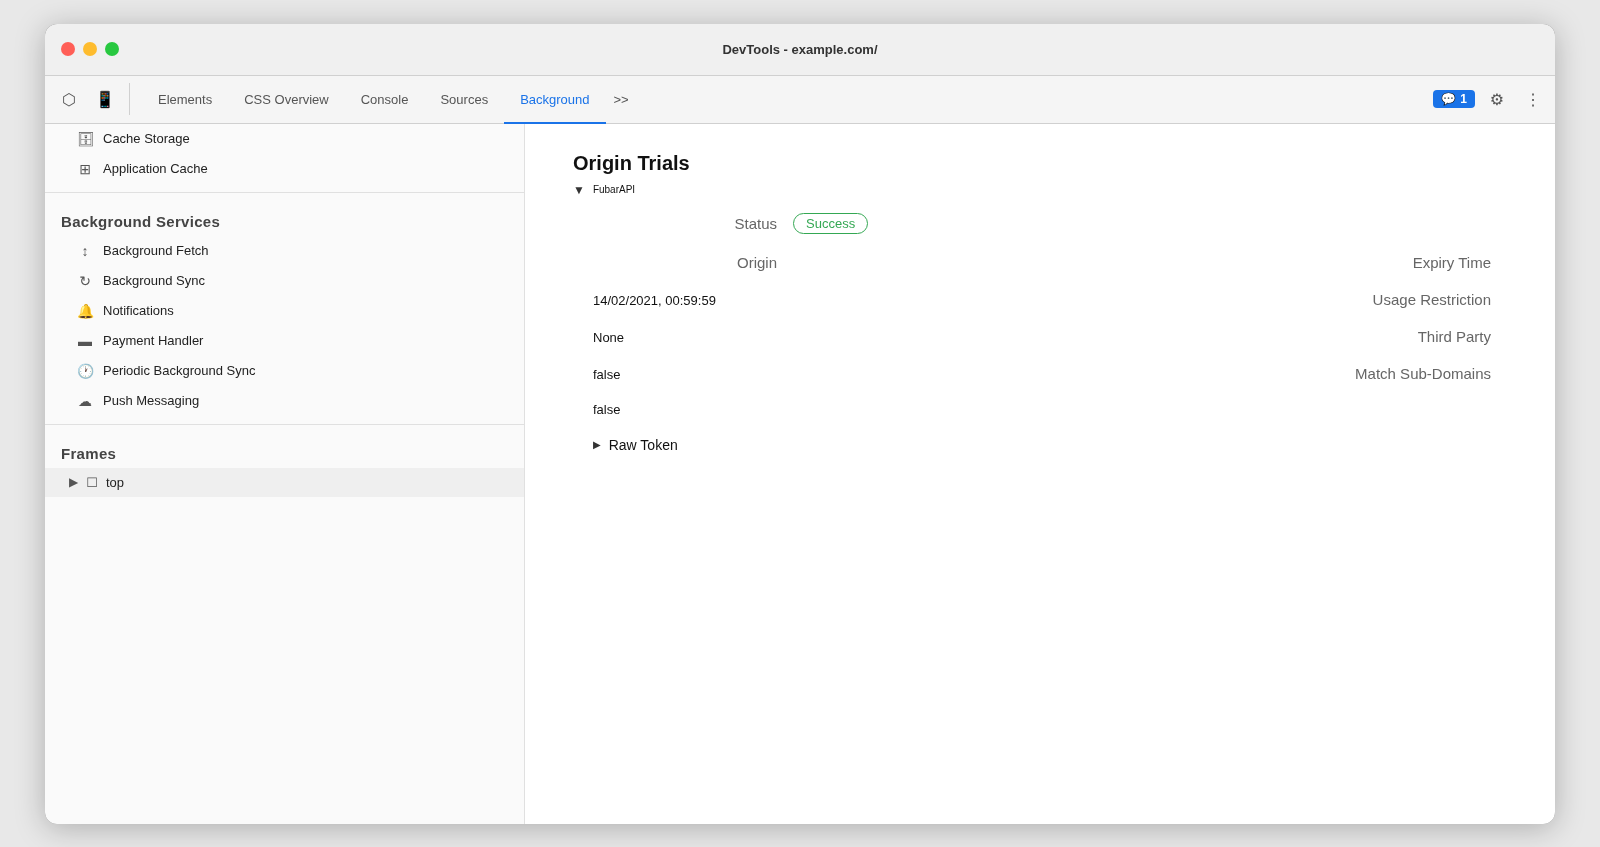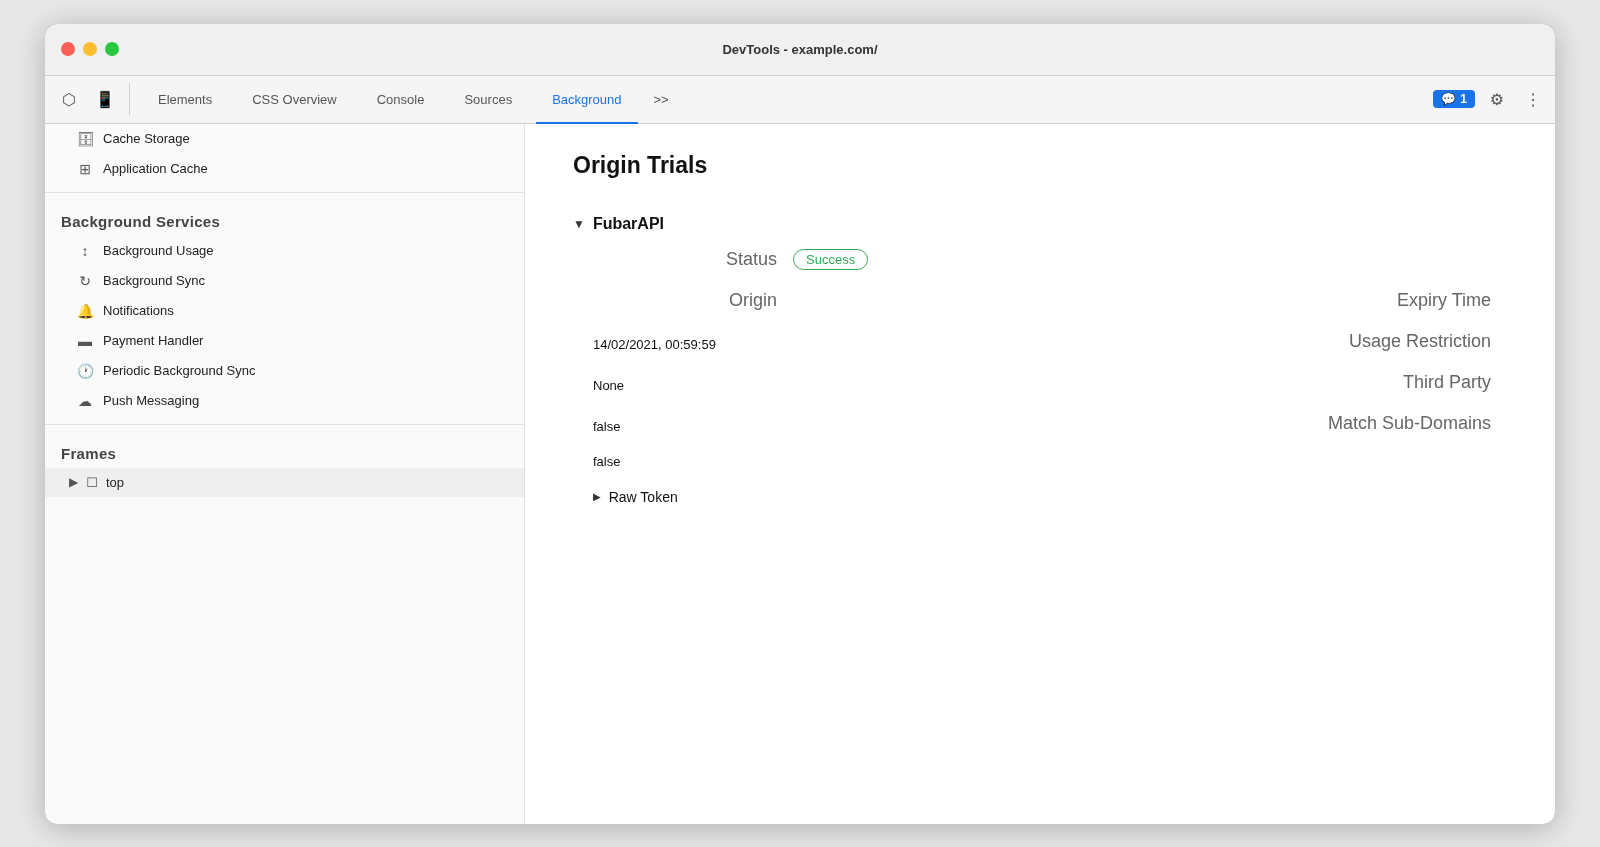--- a/index.html
+++ b/index.html
@@ -76,21 +76,21 @@
       border: none; background: transparent;
       border-radius: 4px;
       cursor: pointer;
       display: flex; align-items: center; justify-content: center;
       font-size: 16px; color: #555;
     }
     .tab-list {
       display: flex;
       align-items: center;
       height: 100%;
-      gap: 8px;
+      gap: 0;
       flex: 1;
     }
     .tab-item {
       padding: 0 16px;
       height: 100%;
       display: flex;
       align-items: center;
       font-size: 13px;
       color: #555;
       cursor: pointer;
@@ -193,54 +193,54 @@
     }
     .frames-item .item-icon { font-size: 12px; color: #555; }
     
     .panel {
       flex: 1;
       padding: 28px 48px;
       overflow-y: auto;
       background: #ffffff;
     }
     .panel-title {
-      font-size: 23px;
+      font-size: 20px;
       font-weight: 700;
       color: #111;
-      margin-bottom: 36px;
+      margin-bottom: 8px;
     }
     .api-section {
       margin-bottom: 20px;
     }
     .api-name-row {
       display: flex;
       align-items: center;
       gap: 8px;
       font-size: 14px;
       color: #111;
       margin-bottom: 16px;
       cursor: pointer;
     }
     .chevron {
       font-size: 12px;
       color: #333;
     }
     .api-name {
-      font-size: 16px;
-      font-weight: 700;
+      font-size: 10px;
+      font-weight: 400;
     }
     .detail-table {
       display: grid;
       grid-template-columns: 200px 1fr;
       row-gap: 20px;
       margin-left: 20px;
     }
     .detail-label {
       text-align: right;
-      font-size: 18px;
+      font-size: 15px;
       color: #666;
       padding-right: 16px;
       display: flex;
       align-items: center;
       justify-content: flex-end;
     }
     .detail-value {
       font-size: 13px;
       color: #111;
       display: flex;
@@ -338,21 +338,21 @@
         <span class="item-icon">⊞</span>
         <span>Application Cache</span>
       </div>
 
       <div class="sidebar-divider"></div>
 
       <div class="sidebar-section-label">Background Services</div>
 
       <div class="sidebar-item">
         <span class="item-icon">↕</span>
-        <span>Background Usage</span>
+        <span>Background Fetch</span>
       </div>
       <div class="sidebar-item">
         <span class="item-icon">↻</span>
         <span>Background Sync</span>
       </div>
       <div class="sidebar-item">
         <span class="item-icon">🔔</span>
         <span>Notifications</span>
       </div>
       <div class="sidebar-item">

